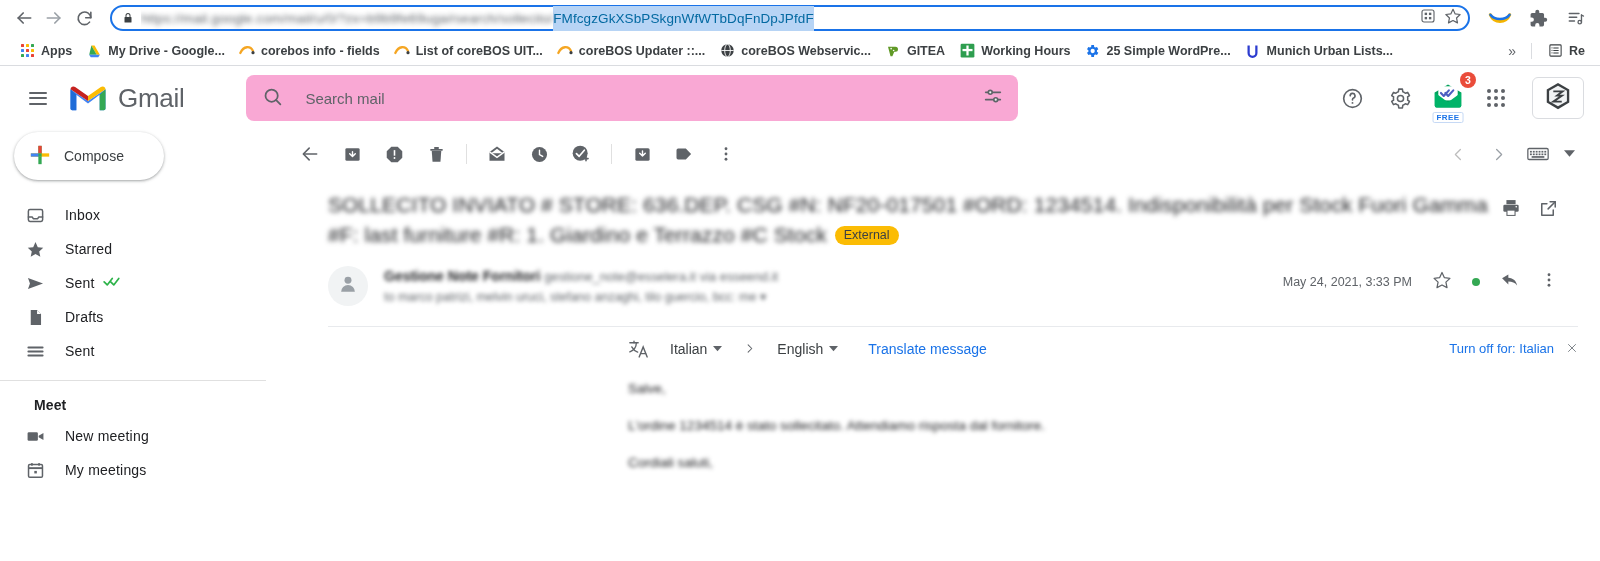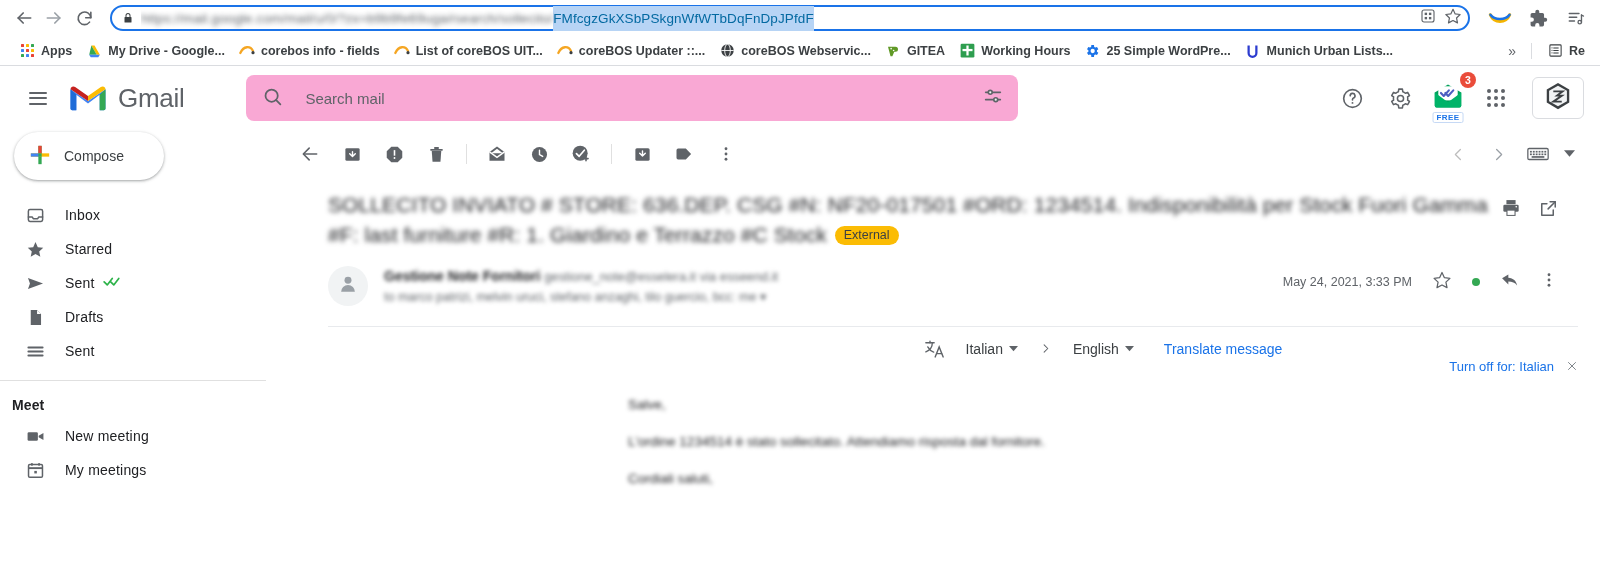--- a/index.html
+++ b/index.html
@@ -174,21 +174,21 @@
     display:flex; align-items:center; gap: 20px;
     height: 34px;
     padding-left: 25px;
     border-radius: 0 16px 16px 0;
     font-size: 14px;
     color: #202124;
     letter-spacing: .2px;
   }
   .nav-ico { width:20px; height:20px; flex:0 0 auto; display:flex; align-items:center; justify-content:center; color:#5f6368;}
   .sb-divider { height:1px; background:#e0e0e0; margin: 12px 14px 0 0; }
-  .sb-section { font-size:14px; color:#202124; padding: 16px 0 6px 12px; font-weight: bold; letter-spacing:.1px;}
+  .sb-section { font-size:14px; color:#202124; padding: 16px 0 6px 34px; font-weight: bold; letter-spacing:.1px;}
 
   .content { flex: 1 1 auto; min-width:0; border-left: 0; padding-left: 0; }
 
   .msg-toolbar {
     height: 48px;
     display:flex;
     align-items:center;
     padding-left: 10px;
     gap: 2px;
   }
@@ -244,21 +244,20 @@
   .msg-meta { margin-left:auto; display:flex; align-items:center; gap: 20px; padding-right: 22px; color:#5f6368; padding-top:4px;}
   .msg-date { font-size:12.5px; color:#5f6368; white-space:nowrap;}
   .green-dot { width:8px;height:8px;border-radius:50%;background:#34a853;display:block;}
 
   .translate-bar {
     margin: 20px 22px 0 48px;
     border-top: 1px solid #e8eaed;
     padding-top: 12px;
     display:flex;
     align-items:center;
-    flex-direction:column;
   }
   .tr-inner { display:flex; align-items:center; gap: 0; margin-left: 300px;}
   .tr-icon { color:#5f6368; margin-right: 14px; display:flex;}
   .tr-sel { font-size:14px;color:#3c4043; display:flex;align-items:center;gap:6px; padding: 2px 6px;}
   .tr-arrow { color:#5f6368; margin: 0 16px; font-size:14px;}
   .tr-link { color:#1a73e8; font-size:14px; margin-left: 24px;}
   .tr-right { margin-left:auto; display:flex;gap:12px;}
   .tr-off { color:#1a73e8; font-size:13px;}
   .tr-x { color:#80868b; font-size:14px;}
 

